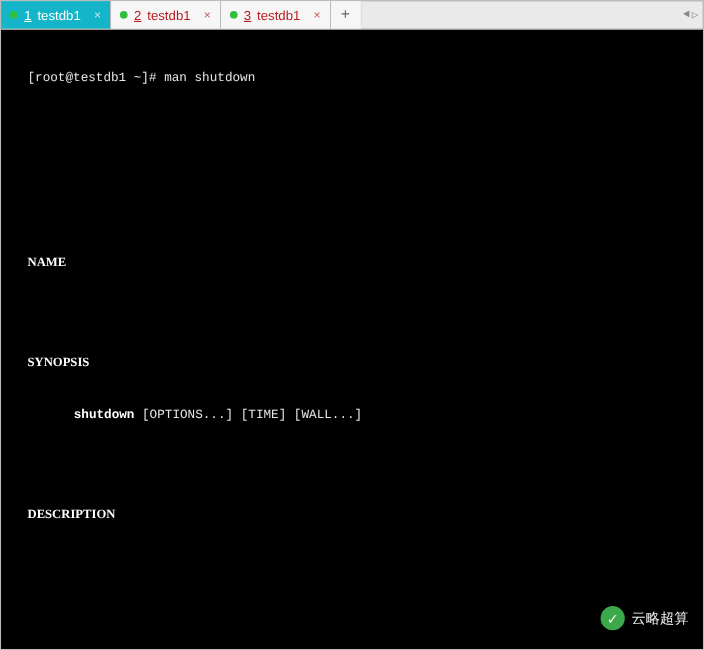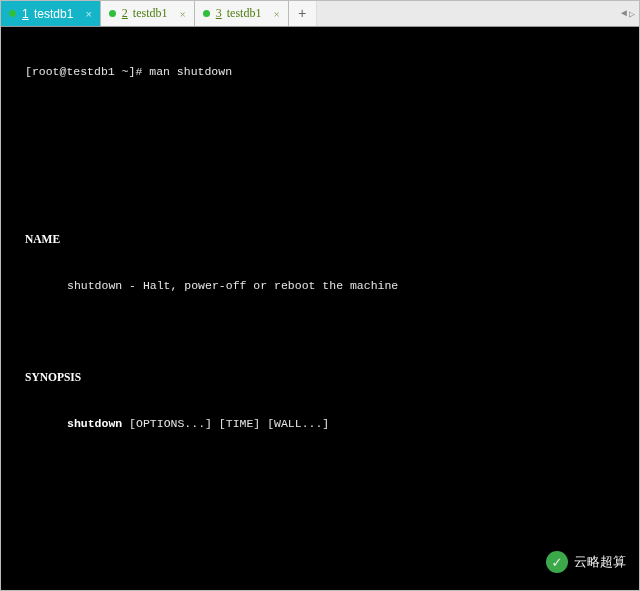--- a/index.html
+++ b/index.html
@@ -1,21 +1,21 @@
 <!DOCTYPE html>
 <html><head>
 <meta charset="utf-8">
 <style>
 * { margin: 0; padding: 0; box-sizing: border-box; }
 body { width: 640px; height: 591px; font-family: "Consolas", "Courier New", monospace; font-size: 11.5px; background: #000; overflow: hidden; }
 .window { width: 100%; height: 100%; display: flex; flex-direction: column; border: 1px solid #bbb; }
 .tabbar { height: 26px; background: #eaeaea; display: flex; align-items: stretch; border-bottom: 1px solid #999; position: relative; }
 .tab { display: flex; align-items: center; padding: 12px 8px; gap: 6px; border-right: 1px solid #bbb; cursor: pointer; font-family: Arial, sans-serif; font-size: 12px; }
 .tab.active { background: #14b5c8; color: #fff; }
-.tab:not(.active) { background: #f6f6f6; color: #4d7c0f; font-family: Liberation Serif, serif; }
+.tab:not(.active) { background: #f6f6f6; color: #b91c1c; }
 .tab .dot { width: 7px; height: 7px; border-radius: 50%; background: #2fbf3c; }
 .tab .num { text-decoration: underline; margin-right: 2px; }
 .tab .close { margin-left: 6px; font-size: 11px; opacity: .7; }
 .newtab { width: 28px; display: flex; align-items: center; justify-content: center; font-size: 14px; color: #666; background: #f6f6f6; border-right: 1px solid #ddd; cursor: pointer; }
 .tabbar .arrows { position: absolute; right: 4px; top: 0; height: 100%; display: flex; align-items: center; color: #888; font-size: 10px; gap: 2px; }
 .terminal { flex: 1; background: #000; color: #e5e5e5; padding: 6px 24px; line-height: 1.35; white-space: pre-wrap; word-break: break-word; overflow: hidden; }
 .prompt { color: #e5e5e5; }
 .man { color: #e5e5e5; }
 .man .bold { font-weight: bold; color: #fff; }
 .man .section { font-weight: bold; color: #fff; font-family: Liberation Serif, serif; }
@@ -50,25 +50,25 @@
       <span>▷</span>
     </div>
   </div>
 
   <div class="terminal">
     <div><span class="prompt">[root@testdb1 ~]# </span><span>man shutdown</span></div>
     <div class="blank"></div>
     <div class="blank"></div>
     <div class="man">
       <div class="section">NAME</div>
-      <div class="indent1">shutdown - Halt, power-off or reboot the machine</div>
       <div class="blank"></div>
       <div class="section">SYNOPSIS</div>
       <div class="indent1"><span class="bold">shutdown</span><span> [OPTIONS...] [TIME] [WALL...]</span></div>
       <div class="blank"></div>
+      <div class="section">DESCRIPTION</div>
       
       
       
       
       
       
       
       
       
       

